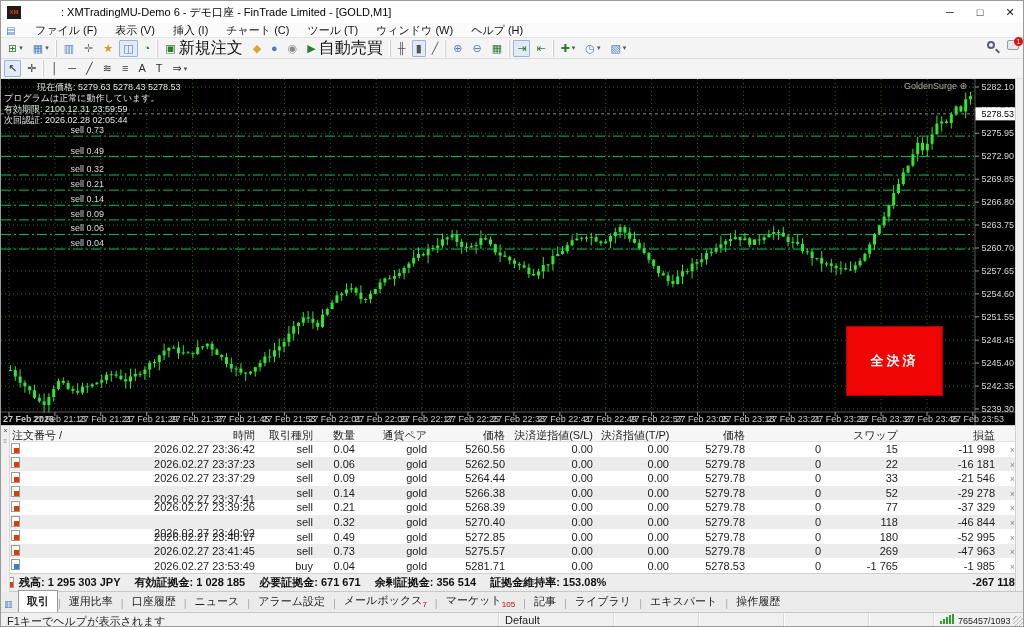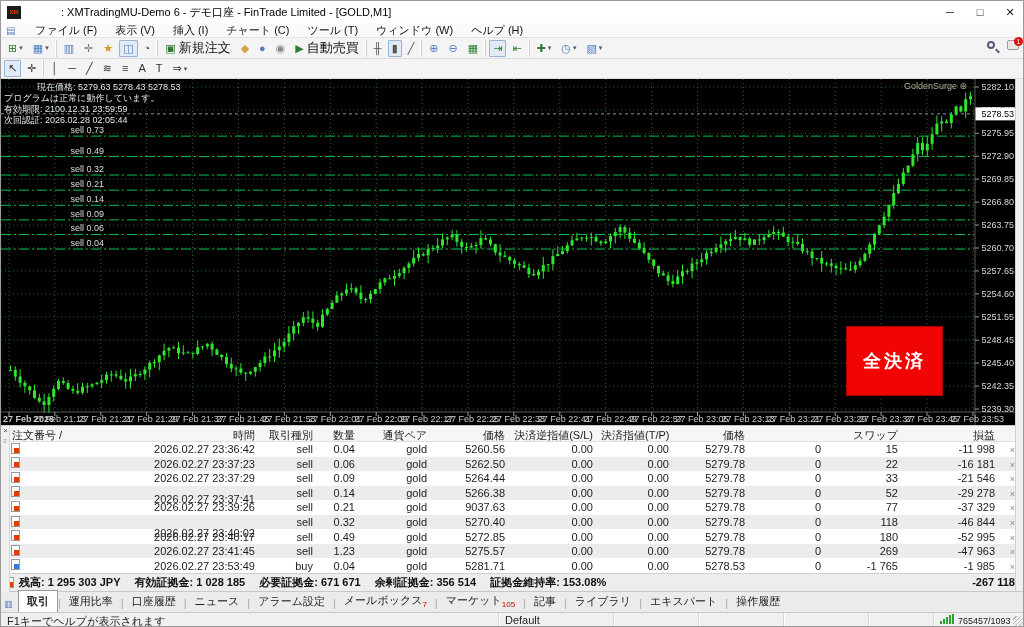--- a/index.html
+++ b/index.html
@@ -21,35 +21,35 @@
 
   
   .toolbar { position:absolute; left:0; width:1024px; background:#f4f4f4; display:flex; align-items:center; border-bottom:1px solid #dcdcdc; }
   #tb1 { top:37px; height:21px; }
   #tb2 { top:58px; height:20px; }
   .tgroup { display:flex; align-items:center; padding:0 2px; }
   .tgroup + .tgroup { border-left:1px solid #cfcfcf; box-shadow:-1px 0 0 #ffffff; }
   .tbtn { display:inline-flex; align-items:center; height:17px; padding:0 3px; margin:0 1px; border:1px solid transparent; border-radius:1px; cursor:default; }
   .tbtn.pressed { background:#e2ebf5; border:1px solid #9ab4d4; }
   .gl { font-size:11px; line-height:15px; }
-  .tlabel { margin-left:3px; font-size:13px; color:#111; }
+  .tlabel { margin-left:3px; font-size:16px; color:#111; }
   .caret { margin-left:2px; font-size:7px; color:#555; }
   .tfbtn { display:inline-flex; align-items:center; justify-content:center; height:16px; padding:0 5px; margin:0 1px; font-size:10px; color:#333; border:1px solid transparent; }
   .tfbtn.pressed { background:#e2ebf5; border:1px solid #9ab4d4; color:#000; }
   .tb-right { position:absolute; right:6px; top:2px; display:flex; align-items:center; }
   .search-glyph { width:8px; height:8px; border:2px solid #5a5a7a; border-radius:50%; position:relative; display:inline-block; margin-right:12px; }
   .search-glyph::after { content:""; position:absolute; width:5px; height:2px; background:#5a5a7a; transform:rotate(45deg); left:6px; top:7px; }
   .notif { position:relative; width:12px; height:10px; border:1px solid #9a9a9a; border-radius:2px; background:#e8e8e8; }
   .notif .badge { position:absolute; right:-5px; top:-4px; min-width:9px; height:9px; background:#dd1111; color:#fff; border-radius:50%; font-size:7px; line-height:9px; text-align:center; padding:0 1px; }
 
   
   .chartwrap { position:absolute; left:0; top:78px; width:1024px; height:346px; background:#000; }
   .ea-line { position:absolute; color:#e6e6e6; font-size:9px; white-space:nowrap; }
   .watermark { position:absolute; right:58px; top:2px; color:#b4b49a; font-size:9px; }
-  .closeall { position:absolute; left:845px; top:247px; width:97px; height:70px; background:#f00404; border:1px solid #a80000; color:#fff; font-size:18px; font-weight:bold; letter-spacing:3px; display:flex; align-items:center; justify-content:center; cursor:pointer; }
+  .closeall { position:absolute; left:845px; top:247px; width:97px; height:70px; background:#f00404; border:1px solid #a80000; color:#fff; font-size:13px; font-weight:bold; letter-spacing:3px; display:flex; align-items:center; justify-content:center; cursor:pointer; }
 
   
   .terminal { position:absolute; left:0; top:424px; width:1024px; height:166px; background:#fff; border-top:1px solid #c8c8c8; }
   .lstrip { position:absolute; left:0; top:0; width:9px; height:166px; background:#f0f0f0; border-right:1px solid #d6d6d6; z-index:3; }
   .lstrip .xbox { display:block; width:9px; height:10px; font-size:7px; line-height:9px; text-align:center; color:#444; }
   .lstrip .tiny { display:block; margin-top:2px; font-size:6px; color:#888; text-align:center; }
   .thead { display:flex; height:16px; background:#f6f6f6; border-bottom:1px solid #e0e0e0; }
   .th { font-size:11px; color:#222; padding:2px 4px 0 4px; text-align:right; white-space:nowrap; overflow:hidden; }
   .th.left { text-align:left; padding-left:11px; }
   .tr { display:flex; height:14.55px; align-items:center; }
@@ -874,21 +874,21 @@
           <div class="td" style="width: 77px;">52</div>
           <div class="td" style="width: 97px;">-29 278</div>
           <div class="td" style="width: 20px;"><span class="xclose">×</span></div>
         </div>
         <div class="tr">
           <div class="td left" style="width: 112px;"><span class="doc sell"></span></div>
           <div class="td" style="width: 146px;">2026.02.27 23:39:26</div>
           <div class="td" style="width: 58px;">sell</div>
           <div class="td" style="width: 42px;">0.21</div>
           <div class="td" style="width: 72px;">gold</div>
-          <div class="td" style="width: 78px;">9037.63</div>
+          <div class="td" style="width: 78px;">5268.39</div>
           <div class="td" style="width: 88px;">0.00</div>
           <div class="td" style="width: 76px;">0.00</div>
           <div class="td" style="width: 76px;">5279.78</div>
           <div class="td" style="width: 76px;">0</div>
           <div class="td" style="width: 77px;">77</div>
           <div class="td" style="width: 97px;">-37 329</div>
           <div class="td" style="width: 20px;"><span class="xclose">×</span></div>
         </div>
         <div class="tr alt">
           <div class="td left" style="width: 112px;"><span class="doc sell"></span></div>
@@ -917,21 +917,21 @@
           <div class="td" style="width: 76px;">5279.78</div>
           <div class="td" style="width: 76px;">0</div>
           <div class="td" style="width: 77px;">180</div>
           <div class="td" style="width: 97px;">-52 995</div>
           <div class="td" style="width: 20px;"><span class="xclose">×</span></div>
         </div>
         <div class="tr alt">
           <div class="td left" style="width: 112px;"><span class="doc sell"></span></div>
           <div class="td" style="width: 146px;">2026.02.27 23:41:45</div>
           <div class="td" style="width: 58px;">sell</div>
-          <div class="td" style="width: 42px;">1.23</div>
+          <div class="td" style="width: 42px;">0.73</div>
           <div class="td" style="width: 72px;">gold</div>
           <div class="td" style="width: 78px;">5275.57</div>
           <div class="td" style="width: 88px;">0.00</div>
           <div class="td" style="width: 76px;">0.00</div>
           <div class="td" style="width: 76px;">5279.78</div>
           <div class="td" style="width: 76px;">0</div>
           <div class="td" style="width: 77px;">269</div>
           <div class="td" style="width: 97px;">-47 963</div>
           <div class="td" style="width: 20px;"><span class="xclose">×</span></div>
         </div>

